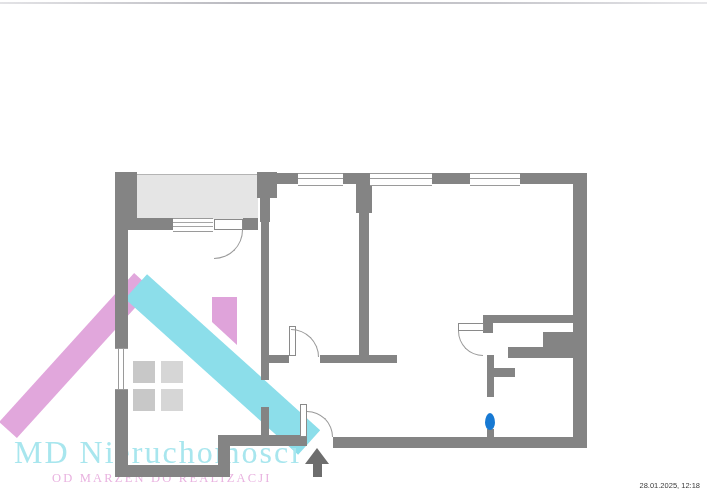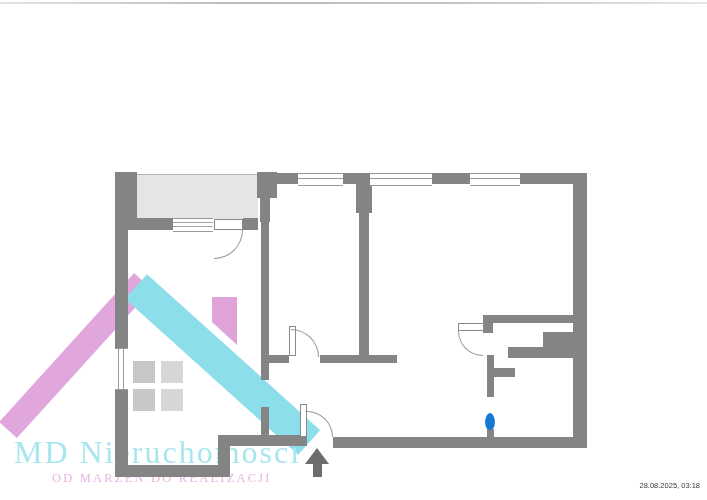--- a/index.html
+++ b/index.html
@@ -124,14 +124,14 @@
     <div class="leaf" style="left:458px; top:323px; width:26px; height:8px;"></div>
     <div class="arc sw" style="left:458px; top:331px; width:25px; height:25px;"></div>
 
     <div class="pin"></div>
     <div class="arrow">
       <div class="head"></div>
       <div class="stem"></div>
     </div>
   </div>
 
-  <div class="timestamp">28.08.2025, 03:18</div>
+  <div class="timestamp">28.01.2025, 12:18</div>
 </div>
 
 </body></html>

